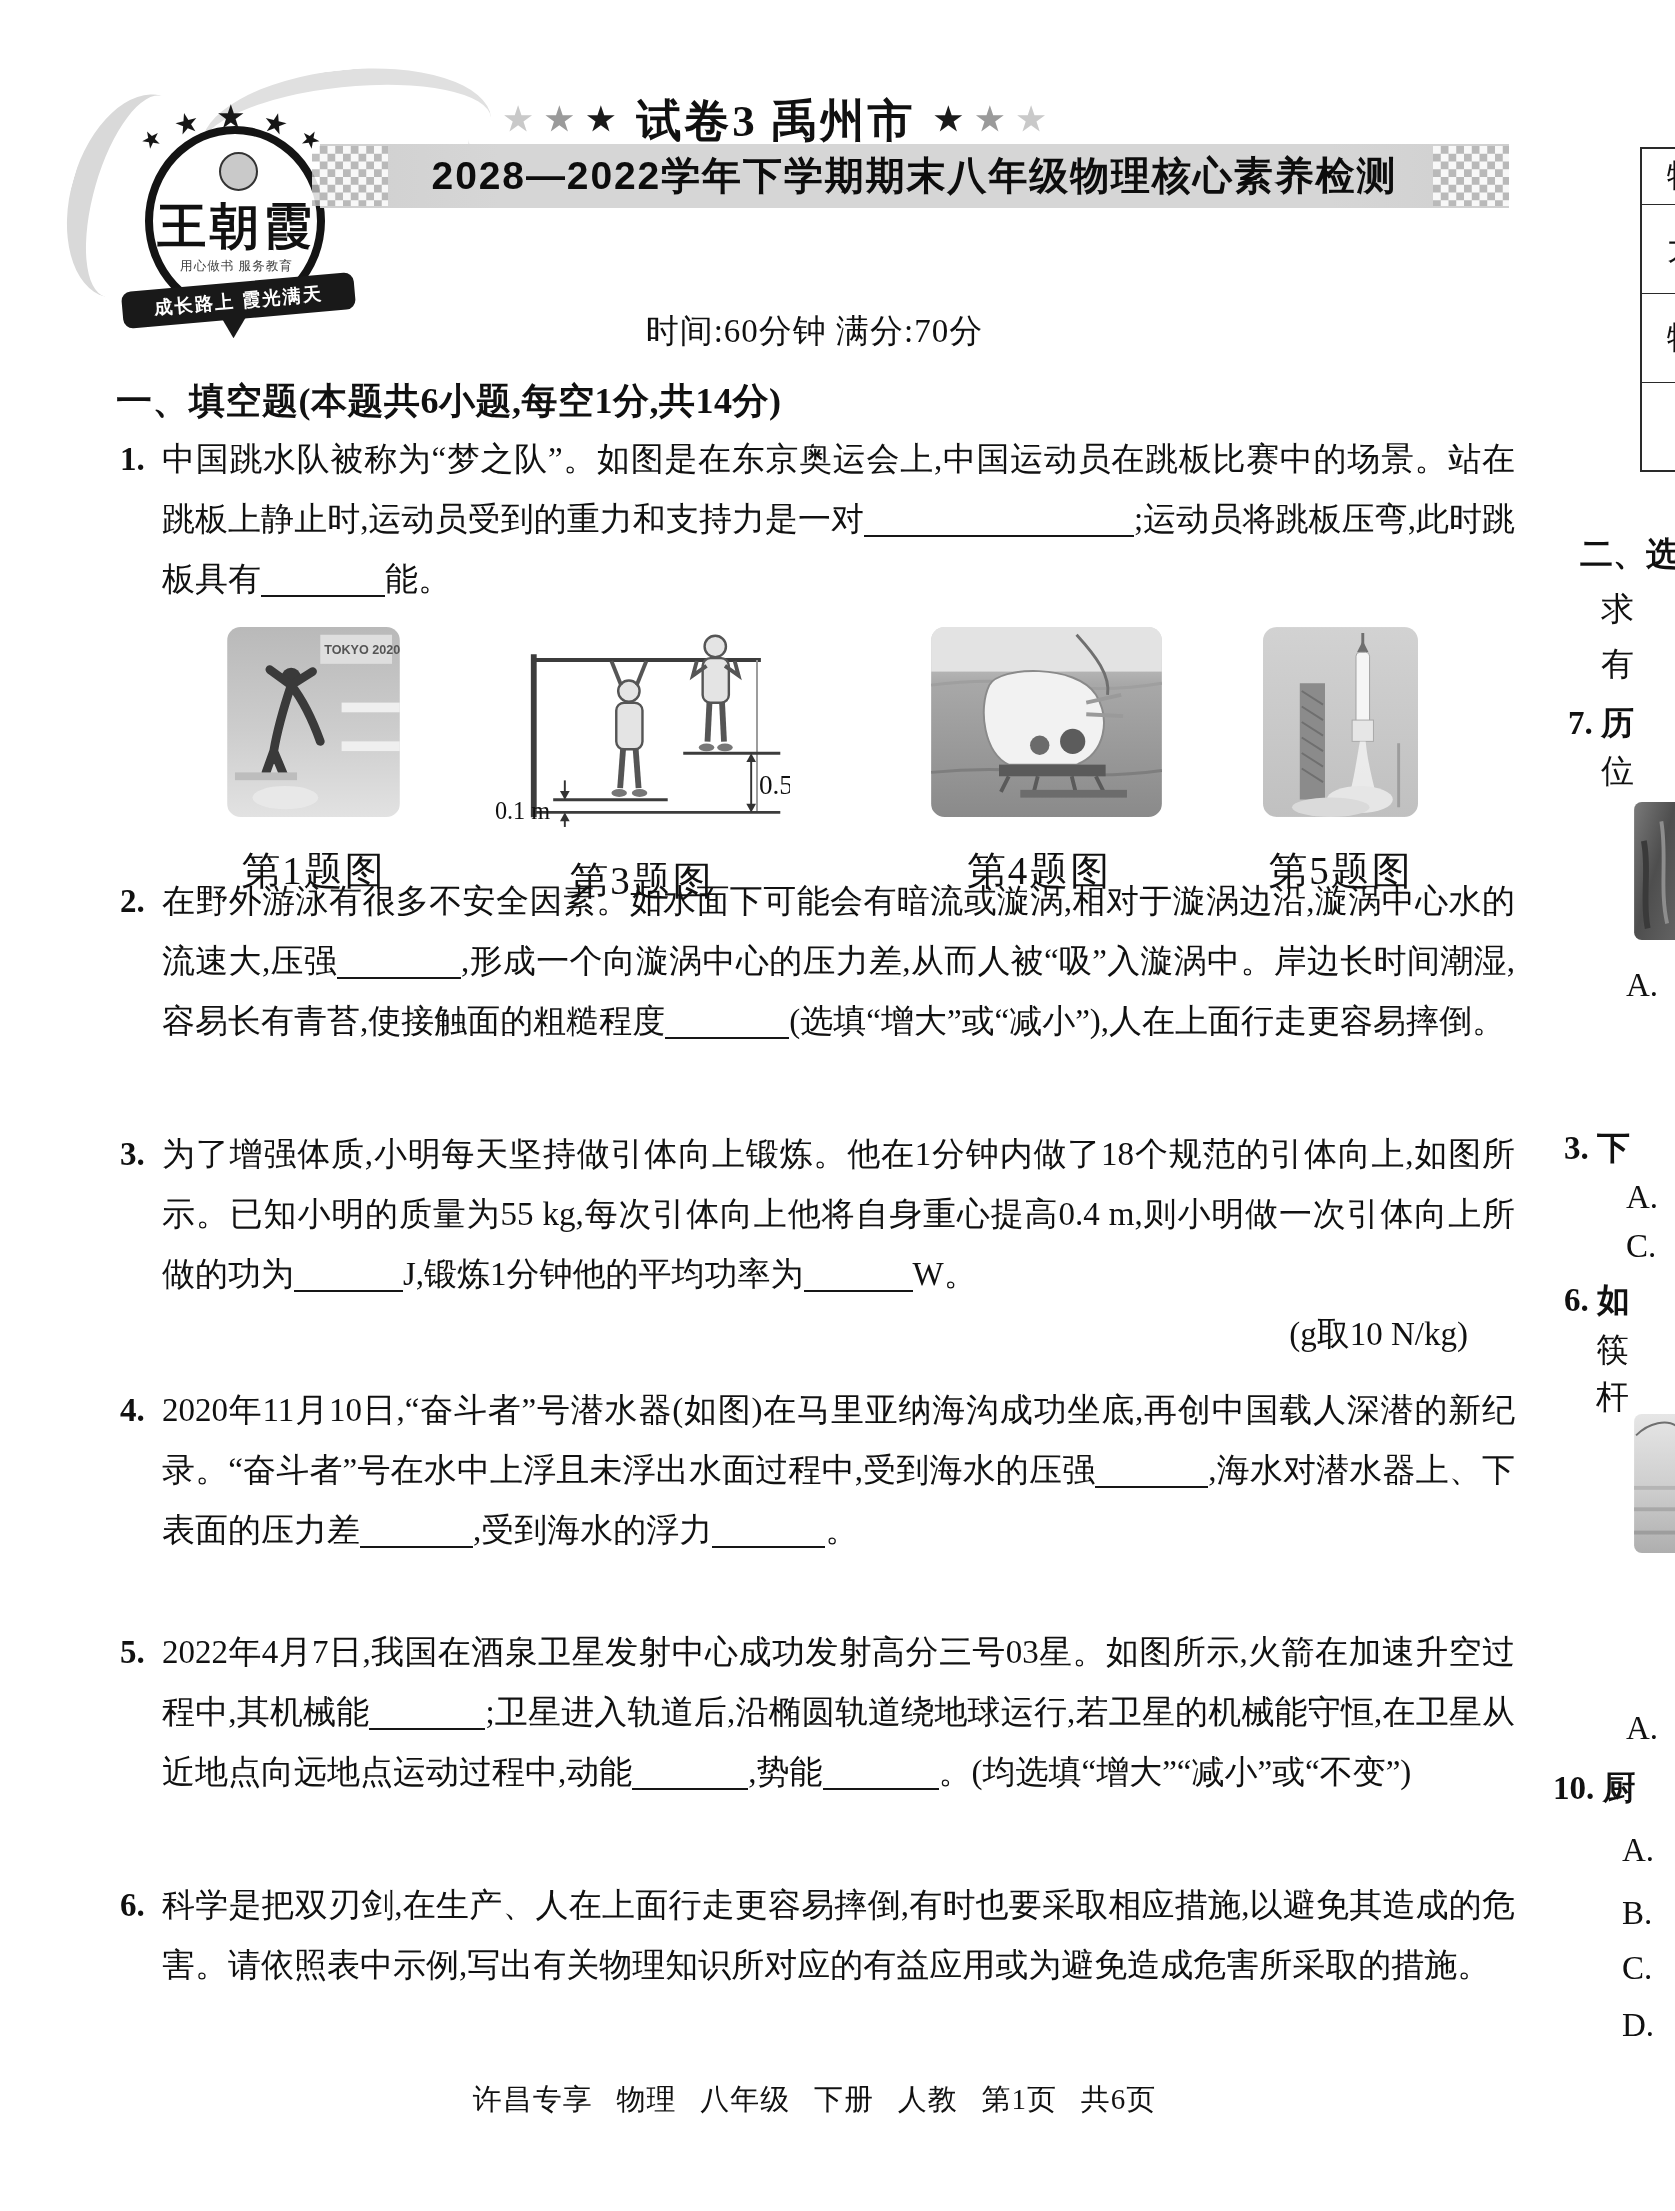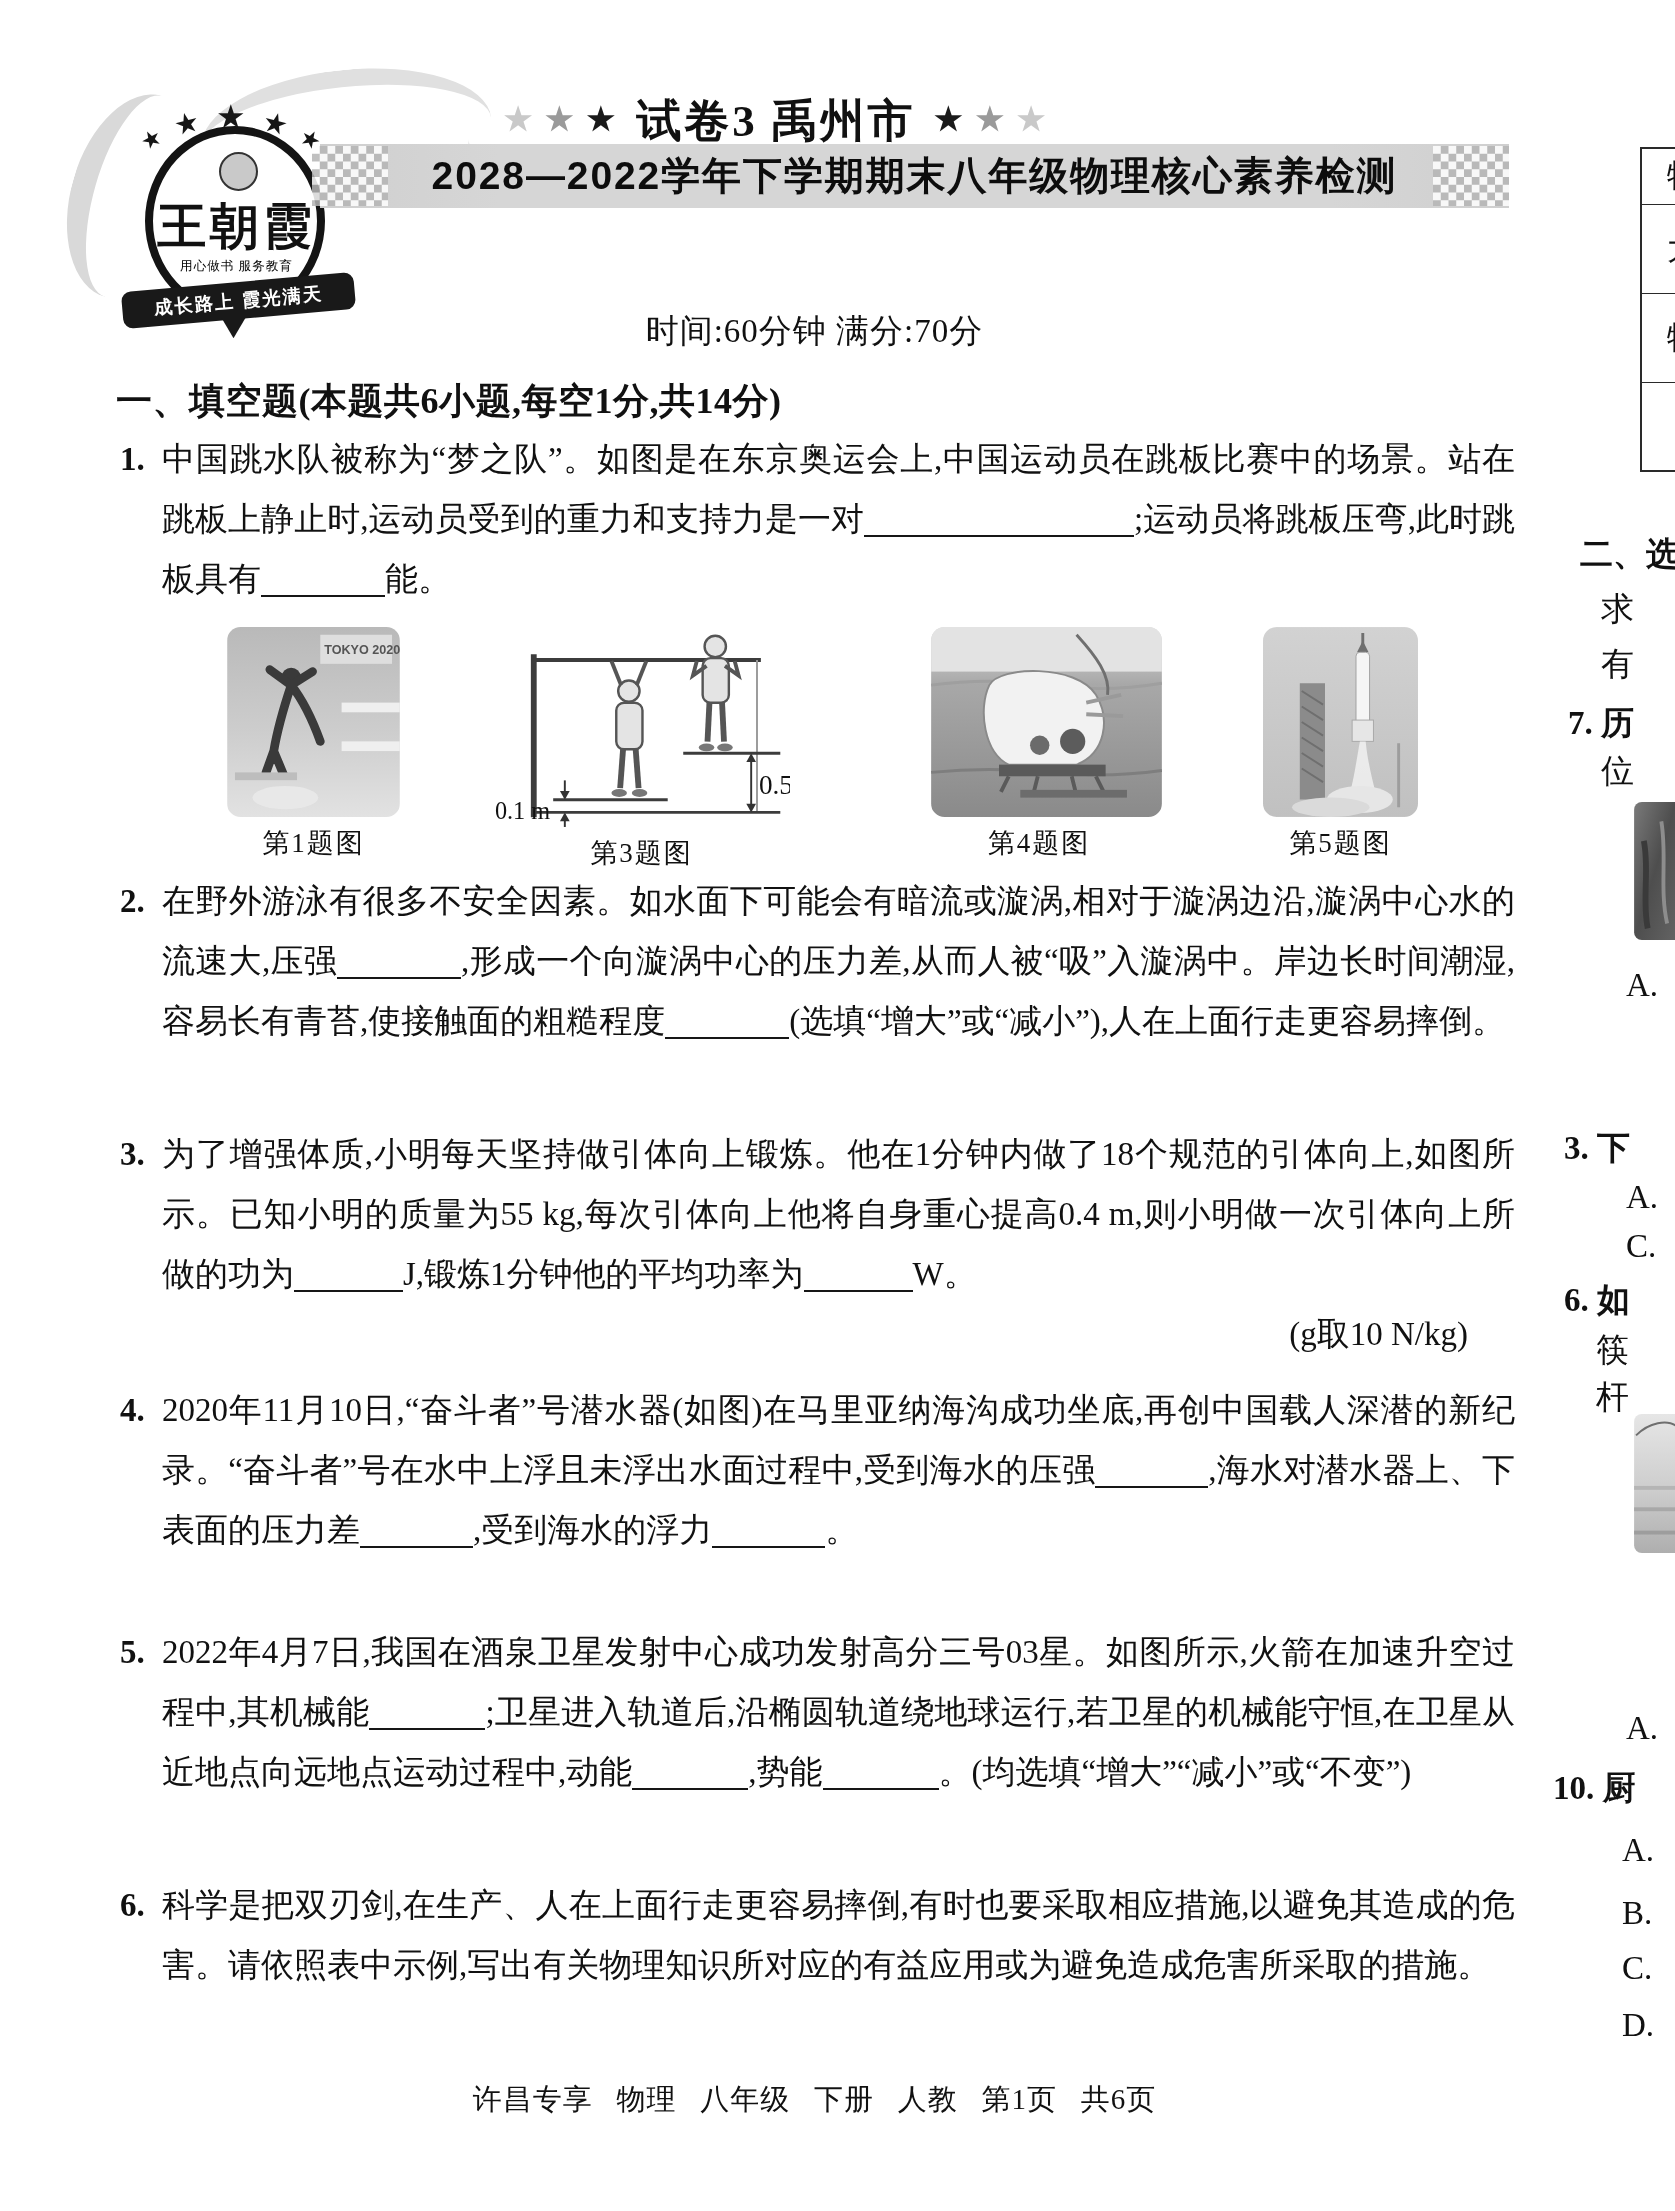--- a/index.html
+++ b/index.html
@@ -17,21 +17,21 @@
             border-bottom:13.6px solid #e3e3e3; transform:rotate(12deg); }
   .crown-star { position:absolute; color:#161616; }
   .logo-ring { position:absolute; left:60px; top:50px; width:180px; height:190px; border:8.7px solid #141414;
                border-radius:50%; background:#fff; }
   .portrait { position:absolute; left:134px; top:76px; width:39px; height:39px; border:2.9px solid #333;
               border-radius:50%; background:#c9c9c9; }
   .brand-name { position:absolute; left:68px; top:118px; width:167px; text-align:center; font-size:49px;
                 font-weight:900; letter-spacing:3.9px; }
   .brand-reg { position:absolute; left:231px; top:115px; font-size:14.6px; }
   .brand-slogan { position:absolute; left:68px; top:182px; width:167px; text-align:center; font-size:12.6px;
-                  letter-spacing:1px; color:#000000; }
+                  letter-spacing:1px; color:#404040; }
   .ribbon { position:absolute; left:37px; top:206px; width:233px; height:37px; background:#191919;
             border-radius:9.7px; transform:rotate(-5deg); color:#fff; text-align:center; line-height:37px;
             font-size:18.4px; font-weight:bold; letter-spacing:1.9px;
             font-family:"Liberation Sans","DejaVu Sans",sans-serif; }
   .ribbon-tail { position:absolute; left:136px; top:241px; width:25px; height:21.3px; background:#191919;
                  clip-path:polygon(0 0,100% 0,50% 100%); }
 
   
   .title-row { left:388px; top:91px; width:776px; text-align:center; font-size:45px; font-weight:bold;
                letter-spacing:2.9px; white-space:nowrap; }
@@ -48,21 +48,21 @@
   .q { position:absolute; left:116px; width:1399px; font-size:33px; line-height:60px; text-align:justify; }
   .qnum { position:absolute; left:3.9px; top:0; font-weight:bold; }
   .qbody { display:block; padding-left:46px; }
   .blank { display:inline-block; border-bottom:2.4px solid #161616; height:35px; vertical-align:-6.8px; }
   .qnote { display:block; text-align:right; padding-right:47px; }
 
   
   .fig-row { left:116px; top:627px; width:1399px; height:243px; }
   .fig { position:absolute; text-align:center; }
   .fig-img { border-radius:13.6px; overflow:hidden; display:block; }
-  .fig-caption { margin-top:8px; font-size:27px; letter-spacing:1.9px; }
+  .fig-caption { margin-top:27px; font-size:39px; letter-spacing:1.9px; }
 
   
   .rc-text { position:absolute; font-size:33px; white-space:nowrap; }
   .rc-bold { font-weight:bold; }
   .rc-table { position:absolute; left:1640px; top:147px; width:223px; border:2.4px solid #2a2a2a;
               border-collapse:collapse; }
   .rc-table td { border:1.9px solid #2a2a2a; font-size:32px; padding-left:25px; vertical-align:middle; }
   .rc-img { position:absolute; left:1634px; width:42px; border-radius:7.8px 0 0 7.8px; overflow:hidden; }
 
   .footer { left:116px; top:2080px; width:1397px; text-align:center; font-size:29px; word-spacing:15.5px;

